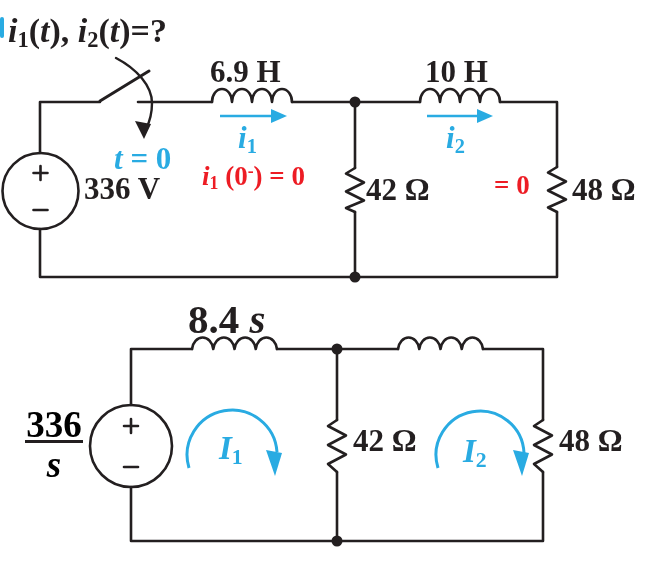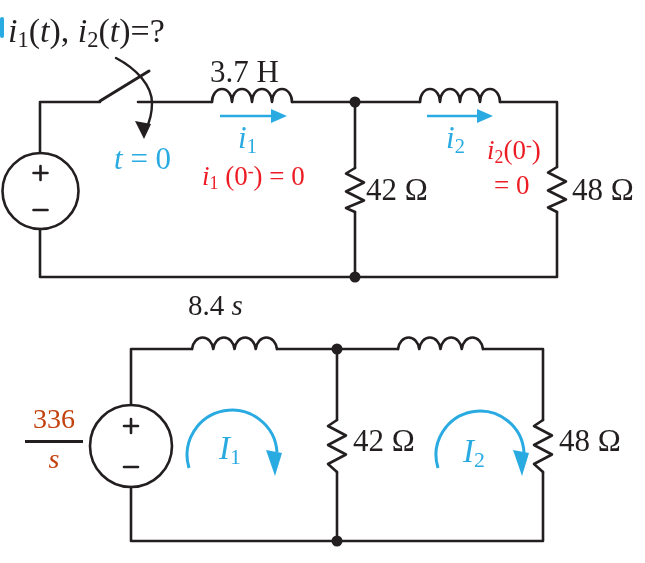--- a/index.html
+++ b/index.html
@@ -2,35 +2,36 @@
 <html><head>
 <meta charset="utf-8">
 <style>
   html,body{margin:0;padding:0;background:#ffffff;}
   #canvas{
     position:relative;
     width:645px;height:563px;
     background:#ffffff;
     font-family:"Liberation Serif",serif;
     overflow:hidden;
+    font-weight:bold;
   }
   #diagram-svg{position:absolute;left:0;top:0;}
   .lbl{
     position:absolute;
     line-height:1.05;
     white-space:nowrap;
     color:#231f20;
     font-family:"Liberation Serif",serif;
   }
   .blue{color:#29abe2;}
   .red{color:#ed1c24;}
   .it{font-style:italic;}
   .sub{font-size:66%;vertical-align:-0.22em;}
   .sup{font-size:66%;vertical-align:0.45em;}
-  .frac-part{position:absolute;left:25px;width:58px;text-align:center;font-size:28px;color:#c2410c;}
+  .frac-part{position:absolute;left:25px;width:58px;text-align:center;font-size:37px;color:#000000;}
   .frac-bar{position:absolute;left:25px;top:440px;width:58px;height:3px;background:#231f20;}
   .clip-fragment{position:absolute;left:0;top:17px;width:4px;height:21px;background:#29abe2;border-radius:2px;}
 </style>
 </head>
 <body>
 
 <div id="canvas">
 
   <svg id="diagram-svg" width="645" height="563" viewBox="0 0 645 563">
 
@@ -94,31 +95,32 @@
       <polygon points="275,476 266,450 282,453" fill="#29abe2"></polygon>
       <path stroke="#29abe2" stroke-width="3" d="M438,468 A44,44 0 1 1 524,453"></path>
       <polygon points="522,476 513,450 529,453" fill="#29abe2"></polygon>
     </g>
   </svg>
 
   <div class="clip-fragment"></div>
 
   <div class="lbl" style="left:8px;top:13px;font-size:34px;"><span class="it">i</span><span class="sub">1</span><span>(</span><span class="it">t</span><span>), </span><span class="it">i</span><span class="sub">2</span><span>(</span><span class="it">t</span><span>)=?</span></div>
 
-  <div class="lbl" style="left:210px;top:56px;font-size:31px;">3.7 H</div>
+  <div class="lbl" style="left:210px;top:56px;font-size:31px;">6.9 H</div>
+  <div class="lbl" style="left:425px;top:56px;font-size:31px;">10 H</div>
   <div class="lbl blue" style="left:114px;top:129px;font-size:31px;margin-top:14px;"><span class="it">t</span><span> = 0</span></div>
   <div class="lbl blue" style="left:238px;top:122px;font-size:31px;"><span class="it">i</span><span class="sub">1</span></div>
   <div class="lbl blue" style="left:446px;top:122px;font-size:31px;"><span class="it">i</span><span class="sub">2</span></div>
   <div class="lbl red" style="left:202px;top:162px;font-size:27px;"><span class="it">i</span><span class="sub">1</span><span> (0</span><span class="sup">-</span><span>) = 0</span></div>
-  <div class="lbl red" style="left:487px;top:136px;font-size:27px;"><span class="it">i</span><span class="sub">2</span><span>(0</span><span class="sup">-</span><span>)</span></div>
   <div class="lbl red" style="left:494px;top:171px;font-size:27px;">= 0</div>
+  <div class="lbl" style="left:84px;top:173px;font-size:31px;">336 V</div>
   <div class="lbl" style="left:366px;top:174px;font-size:31px;">42 Ω</div>
   <div class="lbl" style="left:572px;top:174px;font-size:31px;">48 Ω</div>
 
-  <div class="lbl" style="left:188px;top:290px;font-size:29px;"><span>8.4 </span><span class="it">s</span></div>
+  <div class="lbl" style="left:188px;top:298px;font-size:41px;"><span>8.4 </span><span class="it">s</span></div>
   <div class="lbl" style="left:353px;top:425px;font-size:31px;">42 Ω</div>
   <div class="lbl" style="left:559px;top:425px;font-size:31px;">48 Ω</div>
   <div class="lbl blue" style="left:219px;top:431px;font-size:33px;"><span class="it">I</span><span class="sub">1</span></div>
   <div class="lbl blue" style="left:463px;top:434px;font-size:33px;"><span class="it">I</span><span class="sub">2</span></div>
 
   <div>
     <div class="frac-part" style="top:403px;">336</div>
     <div class="frac-bar"></div>
     <div class="frac-part it" style="top:443px;">s</div>
   </div>

